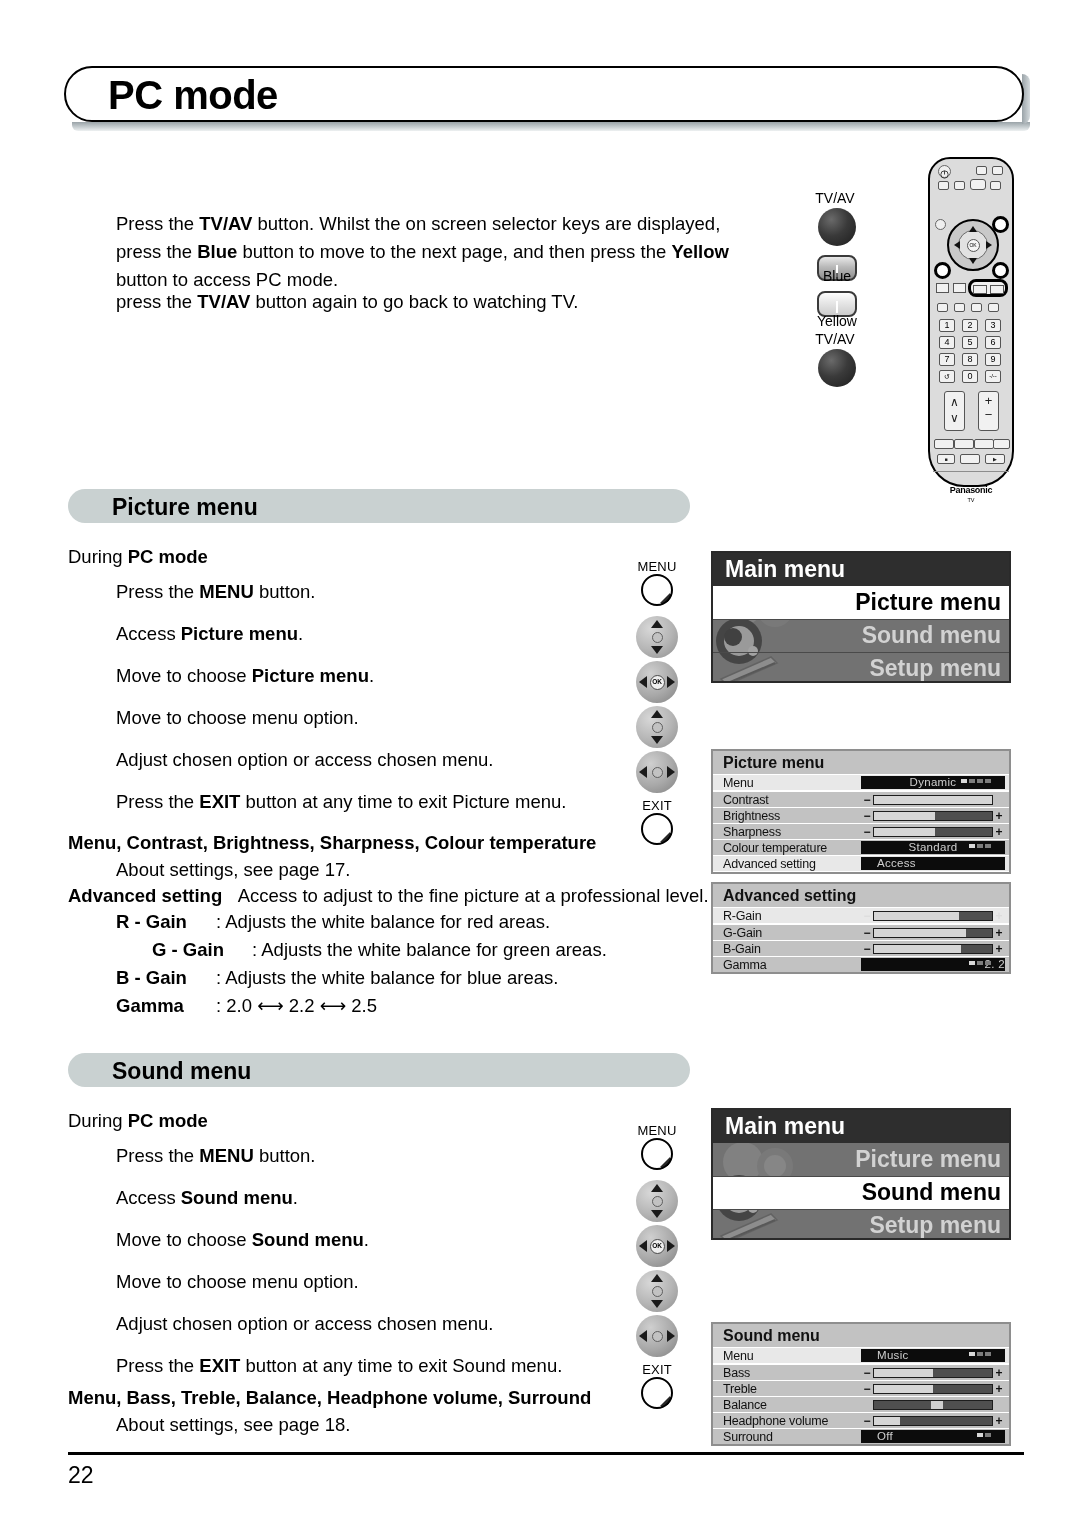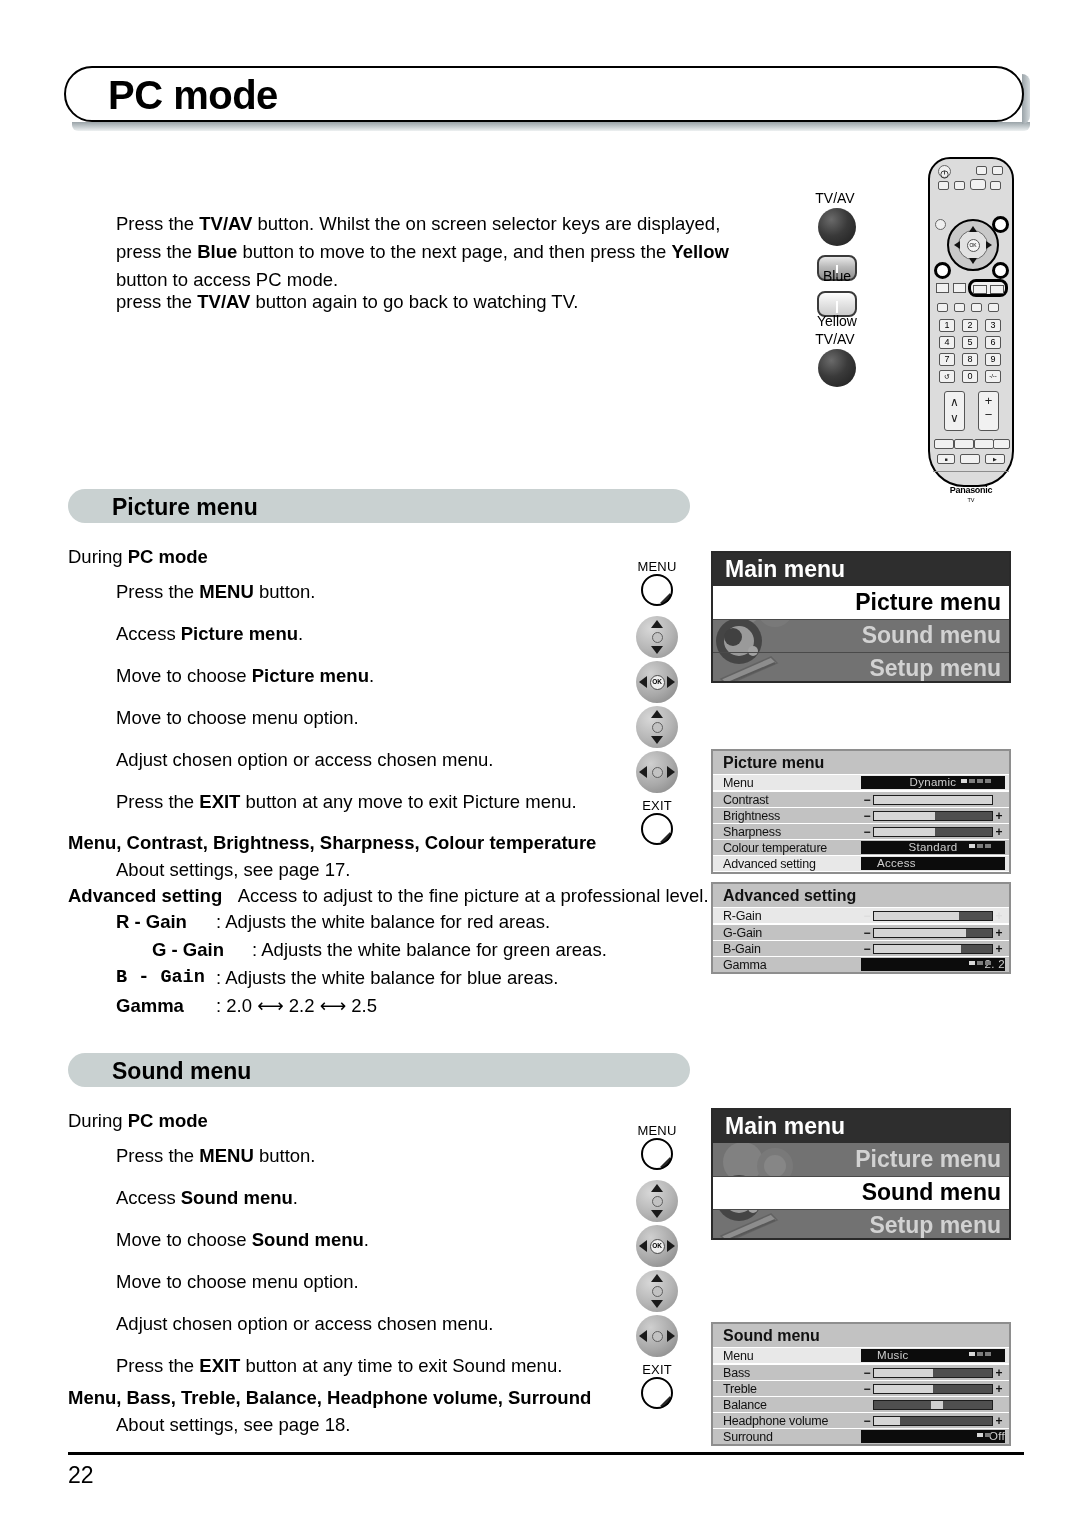--- a/index.html
+++ b/index.html
@@ -623,21 +623,21 @@
   <div class="during-label" style="left:68px; top:545px;">
     <span>During </span><b>PC mode</b>
   </div>
 
   <div class="steps" style="left:116px; top:578px; width:500px;">
     <div class="step"><span>Press the </span><b>MENU</b><span> button.</span></div>
     <div class="step"><span>Access </span><b>Picture menu</b><span>.</span></div>
     <div class="step"><span>Move to choose </span><b>Picture menu</b><span>.</span></div>
     <div class="step"><span>Move to choose menu option.</span><b></b><span></span></div>
     <div class="step"><span>Adjust chosen option or access chosen menu.</span><b></b><span></span></div>
-    <div class="step"><span>Press the </span><b>EXIT</b><span> button at any move to exit Picture menu.</span></div>
+    <div class="step"><span>Press the </span><b>EXIT</b><span> button at any time to exit Picture menu.</span></div>
   </div>
 
   <div class="keycol" style="left:628px; top:560px;">
     <div class="key-label">MENU</div>
     <div class="key-round"></div>
     <div style="height:10px;"></div>
     <div class="key-disc ud">
       <span class="tri up"></span>
         <span class="hole"></span>
         <span class="tri down"></span>
@@ -674,21 +674,21 @@
   <div class="body-text" style="left:116px; top:908px; width:620px;">
     <div style="display:flex;">
         <b style="width:100px; display:inline-block;">R - Gain</b>
         <span>: Adjusts the white balance for red areas.</span>
       </div>
     <div style="display:flex;margin-left:36px;">
         <b style="width:100px; display:inline-block;">G - Gain</b>
         <span>: Adjusts the white balance for green areas.</span>
       </div>
     <div style="display:flex;">
-        <b style="width:100px; display:inline-block;font-family:Liberation Mono, monospace;">B - Gain</b>
+        <b style="width:100px; display:inline-block;">B - Gain</b>
         <span>: Adjusts the white balance for blue areas.</span>
       </div>
     <div style="display:flex;">
         <b style="width:100px; display:inline-block;">Gamma</b>
         <span>: 2.0 ⟷ 2.2 ⟷ 2.5</span>
       </div>
   </div>
 
   <div class="osd-main" style="left:711px; top:551px;">
     <div class="osd-main-title">Main menu</div>
@@ -975,21 +975,21 @@
               <span class="fill" style="width:22%;"></span>
             </span>
         <span class="plus">+</span>
       </div>
         </div>
     </div>
 
     <div class="osd-line">
       <div class="lname">Surround</div>
       <div class="lval">
-          <div class="optstrip" style="text-align:right; padding-left:16px;">Off</div>
+          <div class="optstrip" style="text-align:left; padding-left:16px;">Off</div>
         <div class="optdots">
             <i></i>
             <i class="dim"></i>
           </div>
         </div>
     </div>
   </div>
 
   <div class="footer-rule"></div>
   <div class="page-num">22</div>

